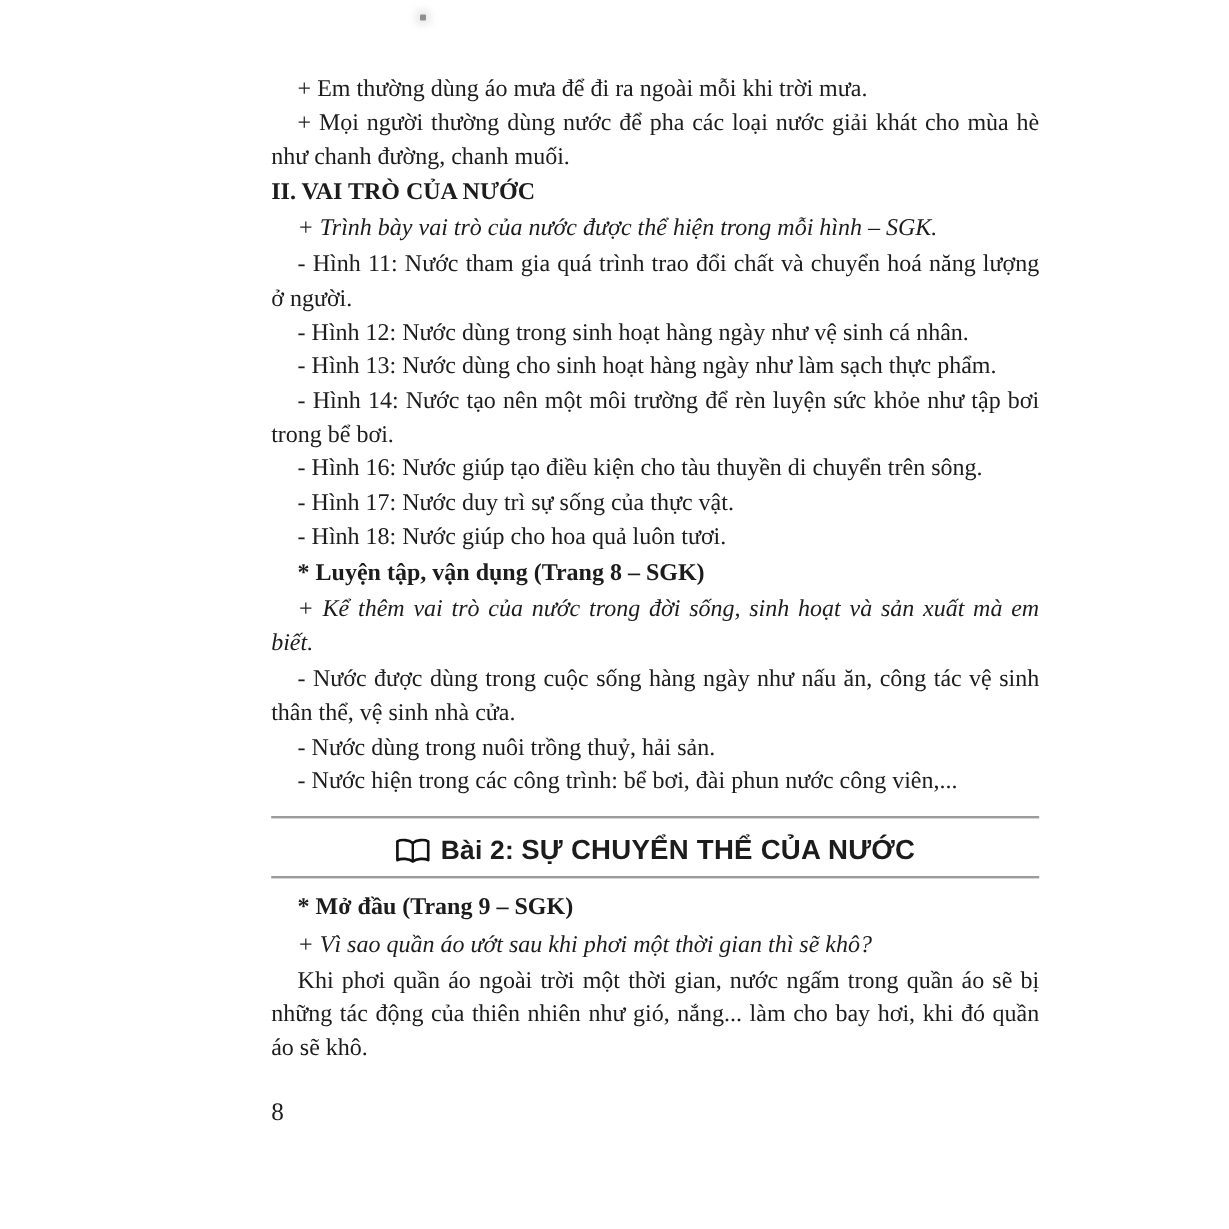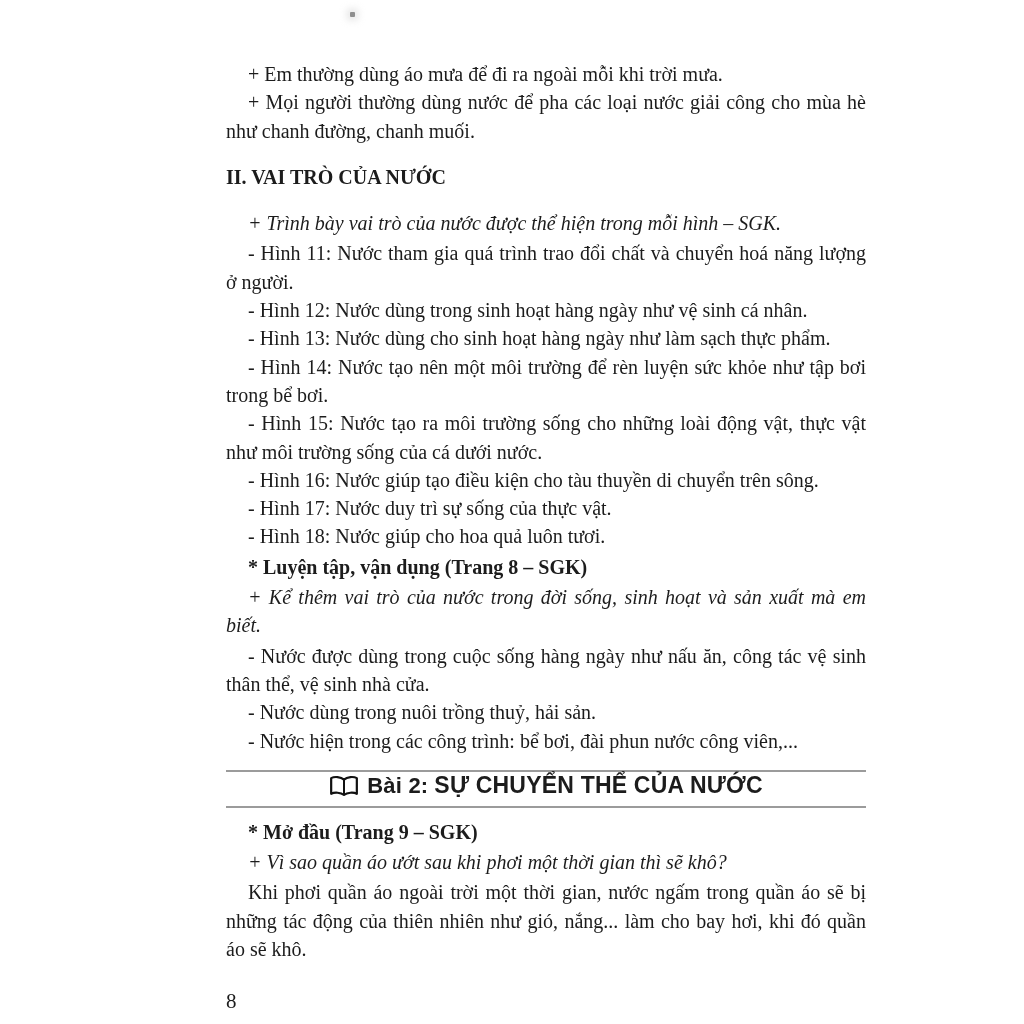--- a/index.html
+++ b/index.html
@@ -37,36 +37,36 @@
   .p {
     margin: 0;
     font-size: 20px;
     line-height: 28.3px;
     text-align: justify;
     text-indent: 22px;
   }
   .p.heading {
     font-weight: bold;
     text-indent: 0;
-    margin: 18px 0;
+    margin: 1px 0;
   }
   .p.subhead {
     font-weight: bold;
     margin: 2px 0;
   }
   .p.prompt {
     font-weight: normal;
     font-style: italic;
     margin: 2px 0;
   }
   .lesson-header {
     margin: 15px 0 10px 0;
     border-top: 2px solid #9b9b9b;
     border-bottom: 2px solid #9b9b9b;
-    padding: 0 0 5px 0;
+    padding: 13px 0 5px 0;
     text-align: center;
     font-family: "Liberation Sans", "DejaVu Sans", sans-serif;
     font-weight: bold;
     white-space: nowrap;
   }
   .lesson-header .book-icon {
     display: inline-block;
     vertical-align: -4px;
     margin-right: 8px;
   }
@@ -86,28 +86,27 @@
   }
 </style>
 </head>
 <body>
 
 <div class="page">
   <div class="scan-speck"></div>
 
   <main class="text-block">
     <p class="p body">+ Em thường dùng áo mưa để đi ra ngoài mỗi khi trời mưa.</p>
-    <p class="p body">+ Mọi người thường dùng nước để pha các loại nước giải công cho mùa hè như chanh đường, chanh muối.</p>
+    <p class="p body">+ Mọi người thường dùng nước để pha các loại nước giải khát cho mùa hè như chanh đường, chanh muối.</p>
     <p class="p heading">II. VAI TRÒ CỦA NƯỚC</p>
     <p class="p prompt">+ Trình bày vai trò của nước được thể hiện trong mỗi hình – SGK.</p>
     <p class="p body">- Hình 11: Nước tham gia quá trình trao đổi chất và chuyển hoá năng lượng ở người.</p>
     <p class="p body">- Hình 12: Nước dùng trong sinh hoạt hàng ngày như vệ sinh cá nhân.</p>
     <p class="p body">- Hình 13: Nước dùng cho sinh hoạt hàng ngày như làm sạch thực phẩm.</p>
     <p class="p body">- Hình 14: Nước tạo nên một môi trường để rèn luyện sức khỏe như tập bơi trong bể bơi.</p>
-    <p class="p body">- Hình 15: Nước tạo ra môi trường sống cho những loài động vật, thực vật như môi trường sống của cá dưới nước.</p>
     <p class="p body">- Hình 16: Nước giúp tạo điều kiện cho tàu thuyền di chuyển trên sông.</p>
     <p class="p body">- Hình 17: Nước duy trì sự sống của thực vật.</p>
     <p class="p body">- Hình 18: Nước giúp cho hoa quả luôn tươi.</p>
     <p class="p subhead">* Luyện tập, vận dụng (Trang 8 – SGK)</p>
     <p class="p prompt">+ Kể thêm vai trò của nước trong đời sống, sinh hoạt và sản xuất mà em biết.</p>
     <p class="p body">- Nước được dùng trong cuộc sống hàng ngày như nấu ăn, công tác vệ sinh thân thể, vệ sinh nhà cửa.</p>
     <p class="p body">- Nước dùng trong nuôi trồng thuỷ, hải sản.</p>
     <p class="p body">- Nước hiện trong các công trình: bể bơi, đài phun nước công viên,...</p>
 
     <div class="lesson-header">

